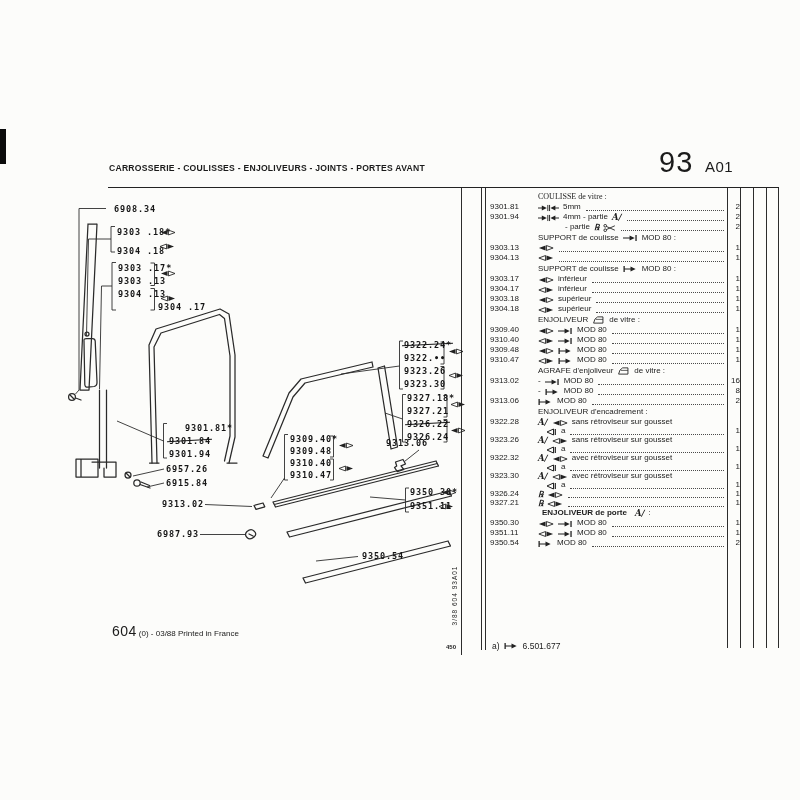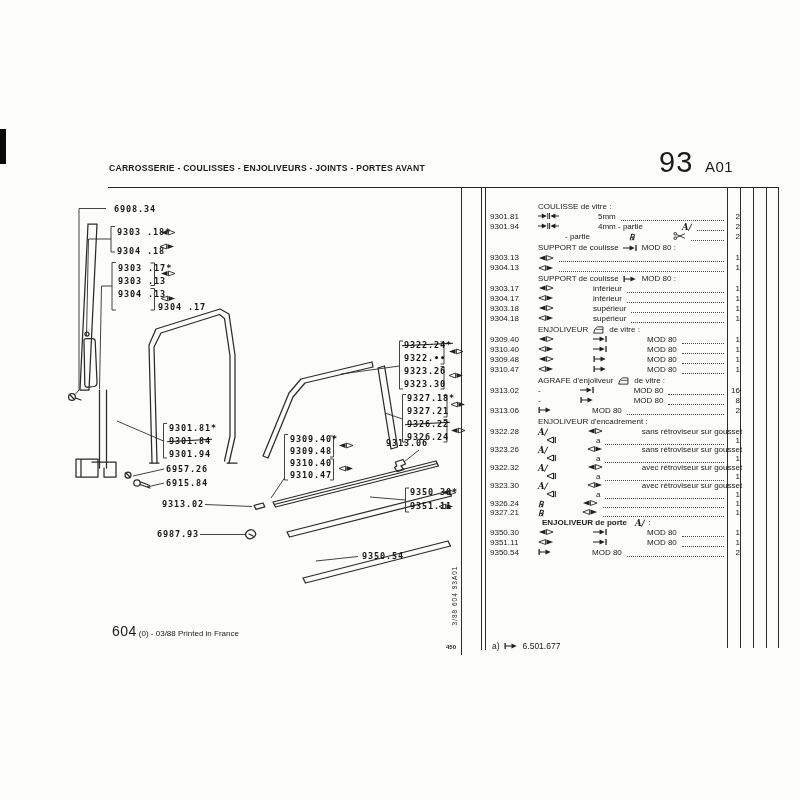--- a/index.html
+++ b/index.html
@@ -25,21 +25,21 @@
   .dlab{position:absolute;font-family:"DejaVu Sans Mono",monospace;font-size:8.5px;font-weight:bold;letter-spacing:.9px;color:#161616;white-space:nowrap;}
   .struck::after{content:"";position:absolute;left:-2px;right:-1px;top:4px;border-top:1.3px solid #161616;transform:rotate(-3deg);}
   .darr{position:absolute;width:16px;height:7px;}
   
   #table-root{left:490px;top:189px;width:250px;font-size:8px;line-height:10px;}
   .thead{height:10px;margin-top:8px;padding-left:46px;white-space:nowrap;display:flex;align-items:center;}
   .thead:first-child{margin-top:1px;}
   .trow{display:flex;align-items:center;height:10px;white-space:nowrap;}
   .compact .trow{height:9px;}
   .pn{width:46px;flex:none;}
-  .desc{display:flex;align-items:flex-start;flex:none;gap:35px;}
+  .desc{display:flex;align-items:flex-end;flex:none;}
   .desc.ind-deep{margin-left:27px;}
   .desc.ind-small{margin-left:8px;}
   .leader{flex:1;height:7px;border-bottom:1.3px dotted #4a4a4a;margin:0 3px;min-width:6px;}
   .fill{flex:1;}
   .qty{width:13px;flex:none;text-align:right;}
   .ico{flex:none;}
   svg.sv{height:8px;margin:0 2px;vertical-align:-1px;display:inline-block;}
   .dir-left-icon,.dir-right-icon{width:16px;}
   .upto-icon,.from-icon{width:15px;}
   .thickness-icon{width:21px;}
@@ -183,21 +183,21 @@
   </g>
 </svg>
 
 <div class="dlab" style="left:114px;top:204px;">6908.34</div>
 <div class="dlab" style="left:117px;top:227px;">9303 .18*</div>
 <div class="dlab" style="left:117px;top:240px;margin-top:6px;">9304 .18</div>
 <div class="dlab" style="left:118px;top:263px;">9303 .17*</div>
 <div class="dlab" style="left:118px;top:276px;">9303 .13</div>
 <div class="dlab" style="left:118px;top:289px;">9304 .13</div>
 <div class="dlab" style="left:118px;top:302px;margin-left:40px;">9304 .17</div>
-<div class="dlab" style="left:169px;top:423px;">9301.81*</div>
+<div class="dlab" style="left:185px;top:423px;">9301.81*</div>
 <div class="dlab struck" style="left:169px;top:436px;">9301.84</div>
 <div class="dlab" style="left:169px;top:449px;">9301.94</div>
 <div class="dlab" style="left:166px;top:464px;">6957.26</div>
 <div class="dlab" style="left:166px;top:478px;">6915.84</div>
 <div class="dlab" style="left:162px;top:499px;">9313.02</div>
 <div class="dlab" style="left:157px;top:529px;">6987.93</div>
 <div class="dlab" style="left:290px;top:434px;">9309.40*</div>
 <div class="dlab" style="left:290px;top:446px;">9309.48</div>
 <div class="dlab" style="left:290px;top:458px;">9310.40</div>
 <div class="dlab" style="left:290px;top:470px;">9310.47</div>
@@ -246,21 +246,21 @@
   </svg>
 <svg class="darr" style="left:441px;top:489px;" viewBox="0 0 18 8">
     <use href="#sym-dir-left-icon"></use>
   </svg>
 <svg class="darr" style="left:438px;top:503px;" viewBox="0 0 18 8">
     <use href="#sym-dir-right-icon"></use>
   </svg>
 
 <div class="abs" id="table-root">
     <div>
-      <div class="thead" style="margin-top: 13px;">
+      <div class="thead" style="margin-top: 3px; font-family: Liberation Serif, serif;">
         <span style="margin: 0px 2px;">COULISSE de vitre :</span>
       </div>
       <div class="trow">
         <span class="pn">9301.81</span>
         <span class="desc">
           <svg class="ico sv thickness-icon">
             <use href="#sym-thickness-icon"></use>
           </svg>
           <span style="margin: 0px 2px;">5mm</span>
         </span>

